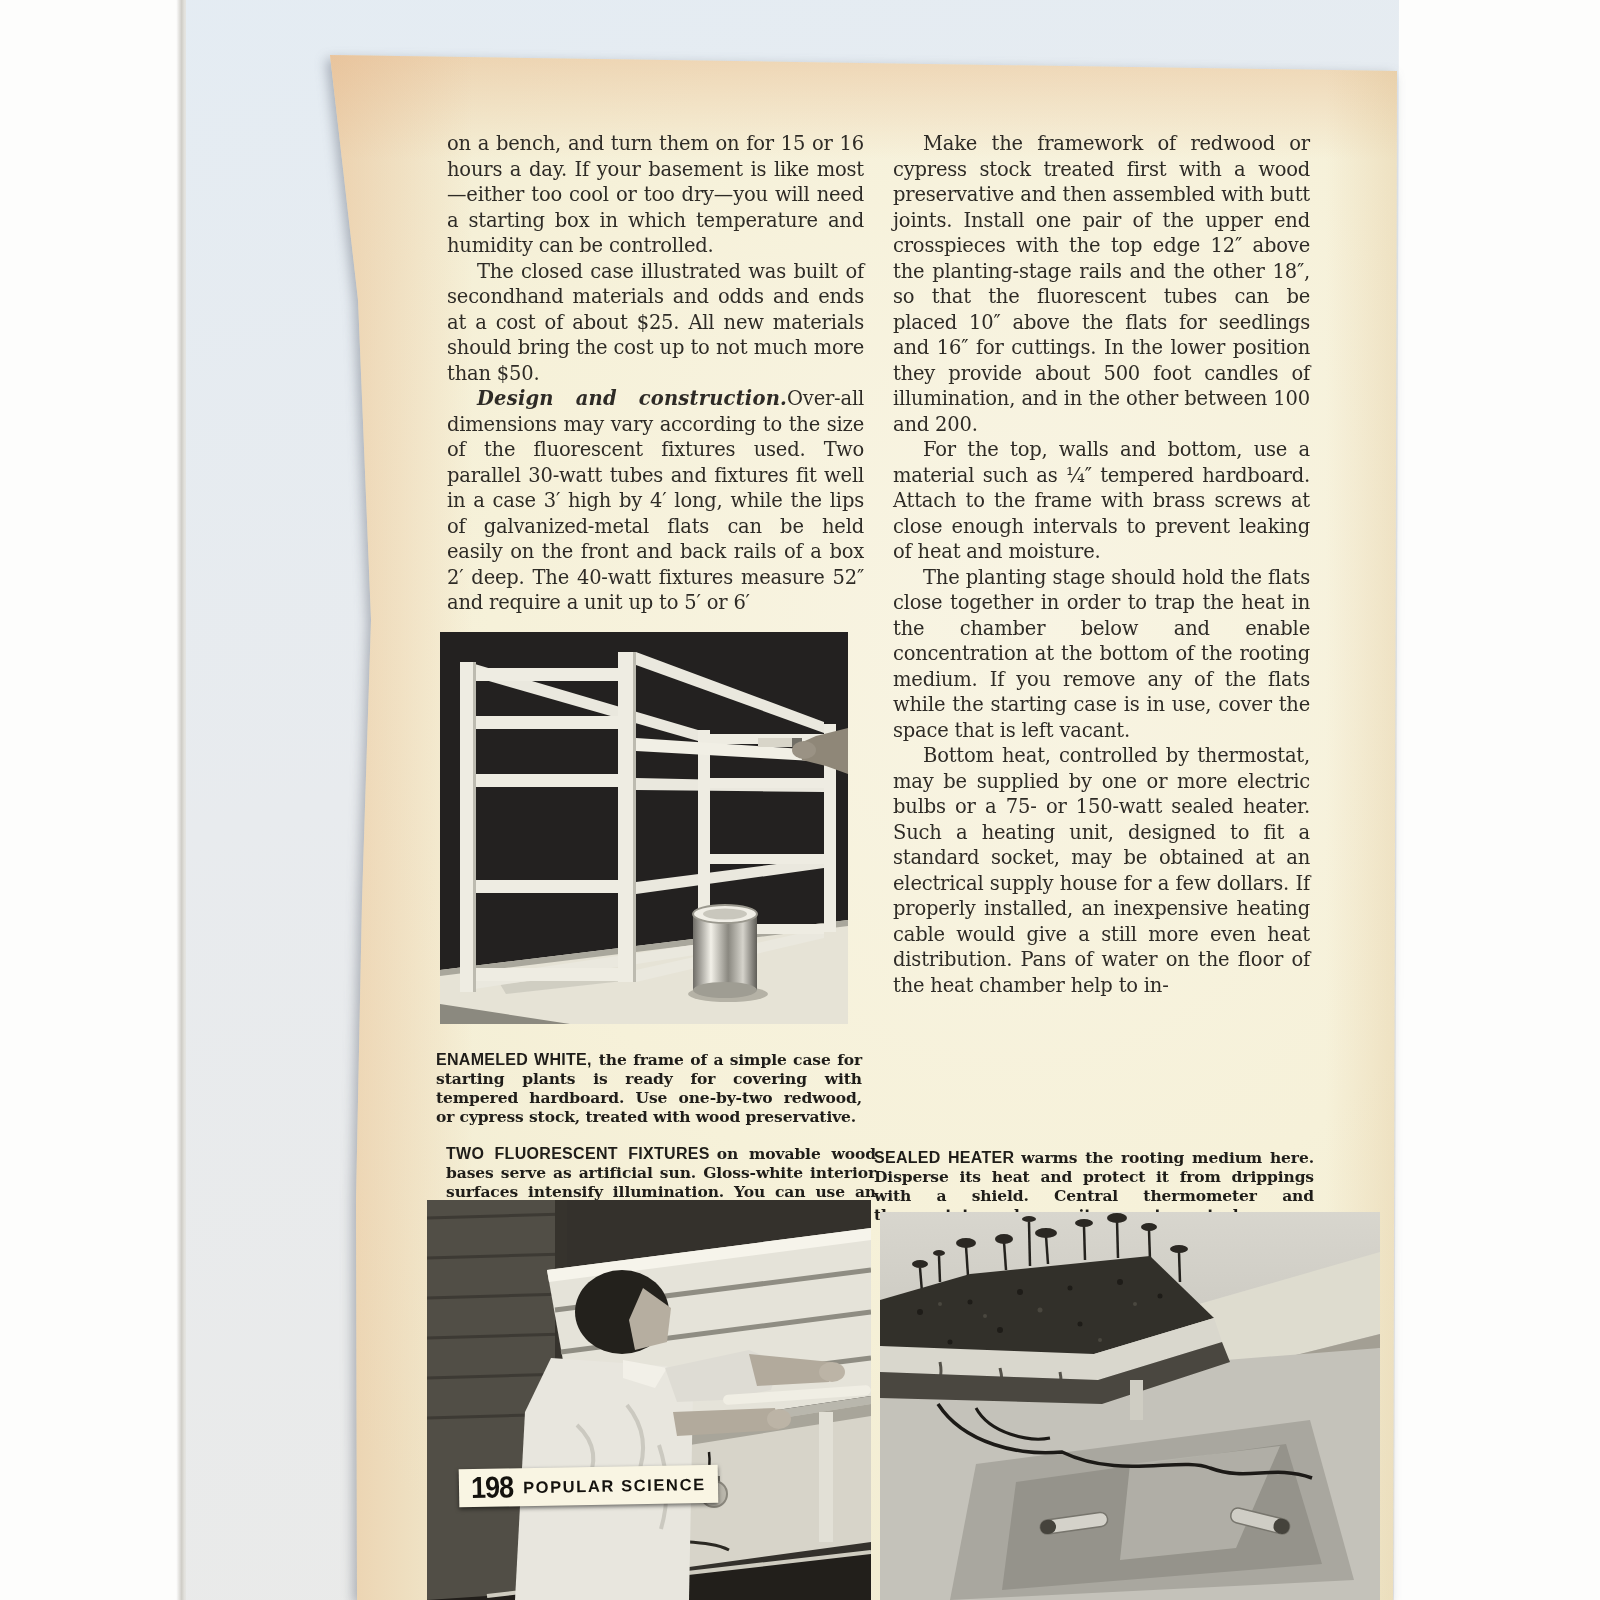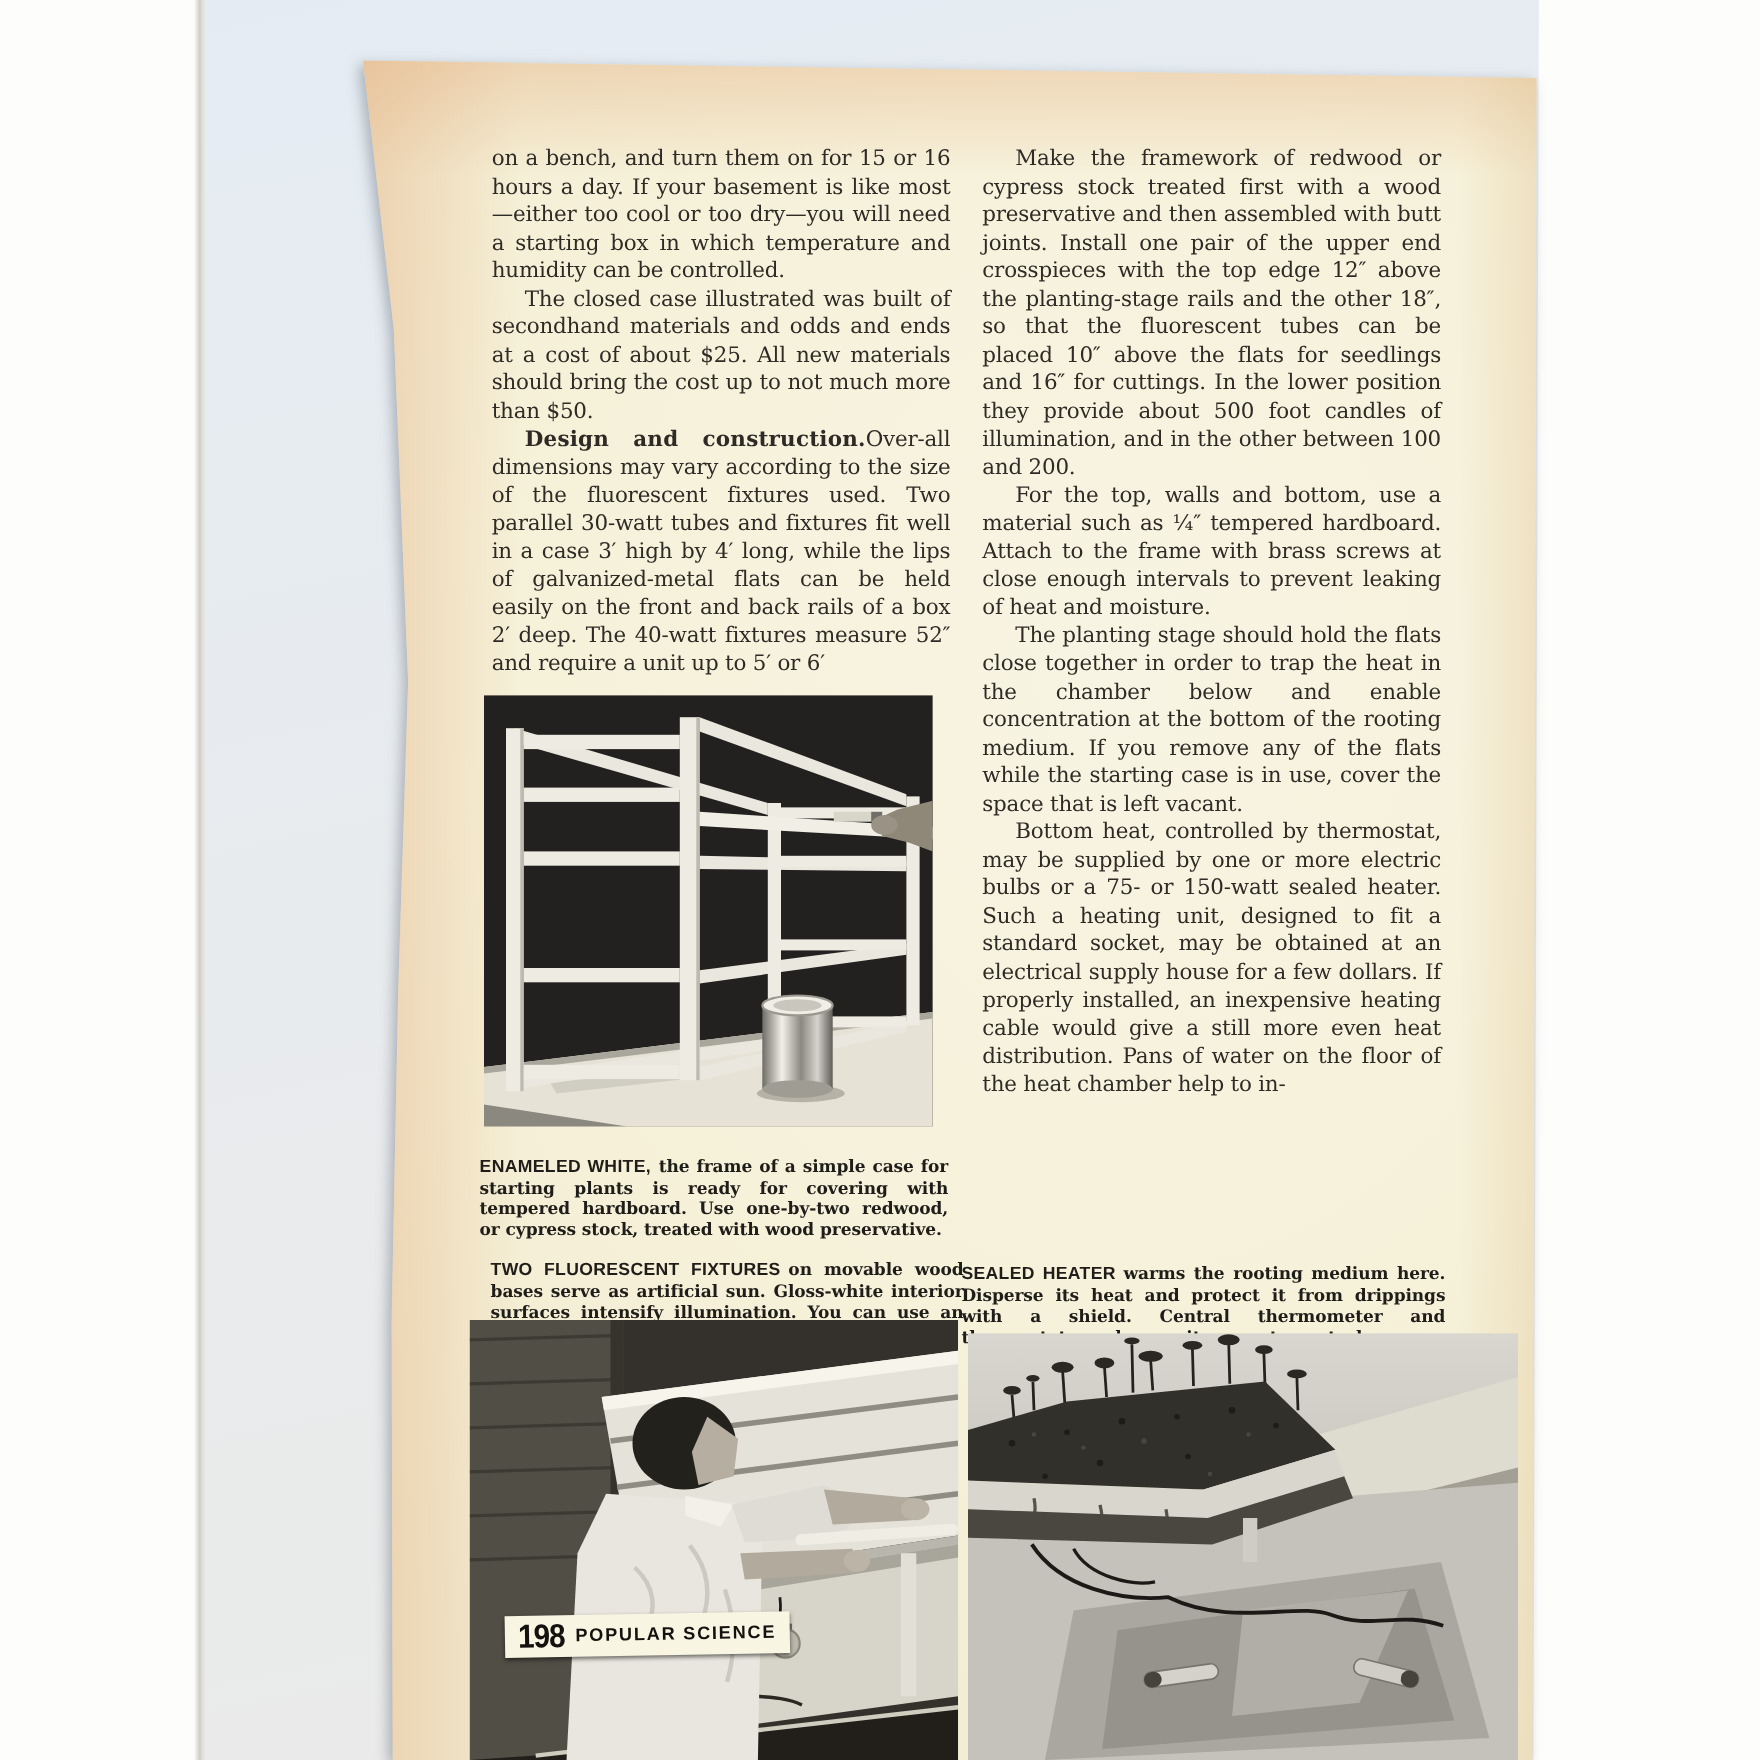--- a/index.html
+++ b/index.html
@@ -31,21 +31,21 @@
   .tint-right{left:1326px;top:60px;width:71px;height:1540px;
     background:linear-gradient(270deg,rgba(220,188,138,.30),rgba(220,188,138,0));}
   .col{
     position:absolute;text-align:justify;color:var(--color-ink,#2e2b26);
     font-size:19.5px;line-height:25.5px;letter-spacing:-0.2px;
   }
   .col-left{left:447px;top:131px;width:417px;}
   .col-right{left:893px;top:131px;width:417px;}
   p.bp{margin:0;}
   p.ind{text-indent:30px;}
-  .plead{font-weight:bold;letter-spacing:0.2px;}
+  .plead{font-weight:bold;font-style:italic;letter-spacing:0.2px;}
   .caption{
     position:absolute;text-align:justify;color:var(--color-caption_ink,#1f1d19);
     font-size:15.5px;line-height:19px;font-weight:bold;letter-spacing:-0.1px;margin-top:20px;
   }
   .clead{
     font-family:"Liberation Sans",sans-serif;font-weight:bold;font-size:16px;
     letter-spacing:0.3px;margin-right:7px;
   }
   .cap1{left:436px;top:1030px;width:426px;}
   .cap2{left:446px;top:1124px;width:430px;}

